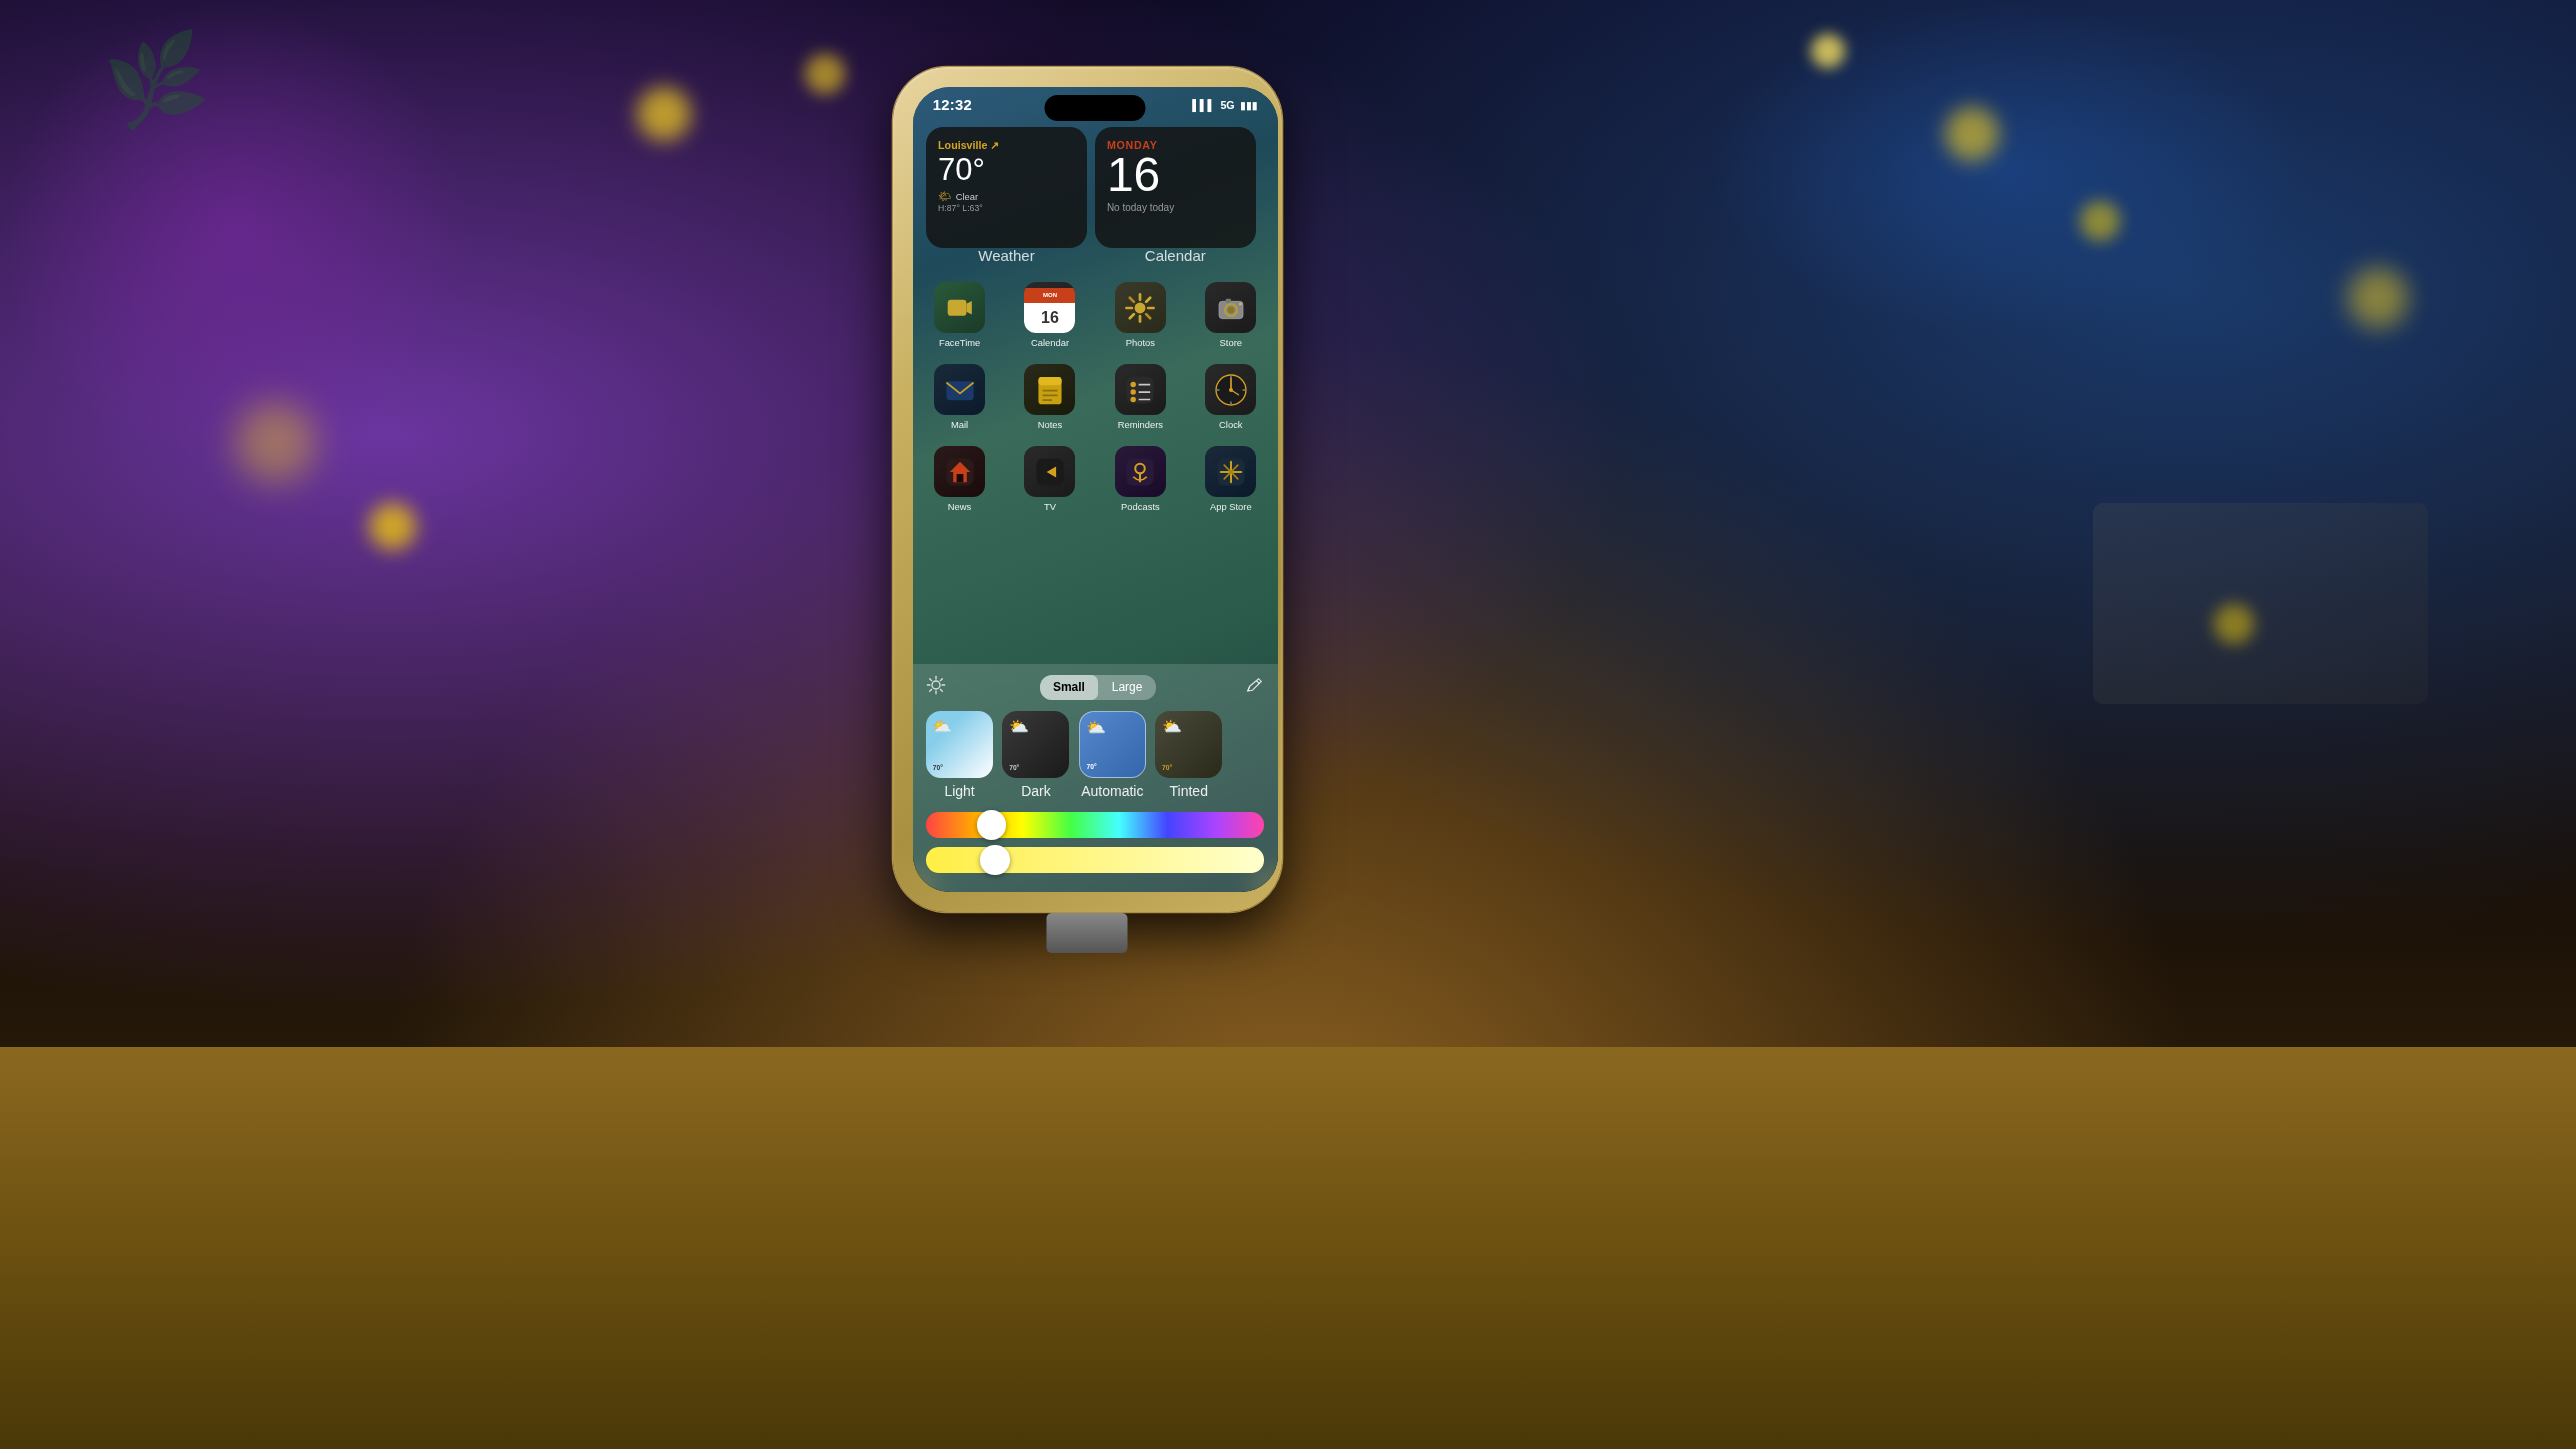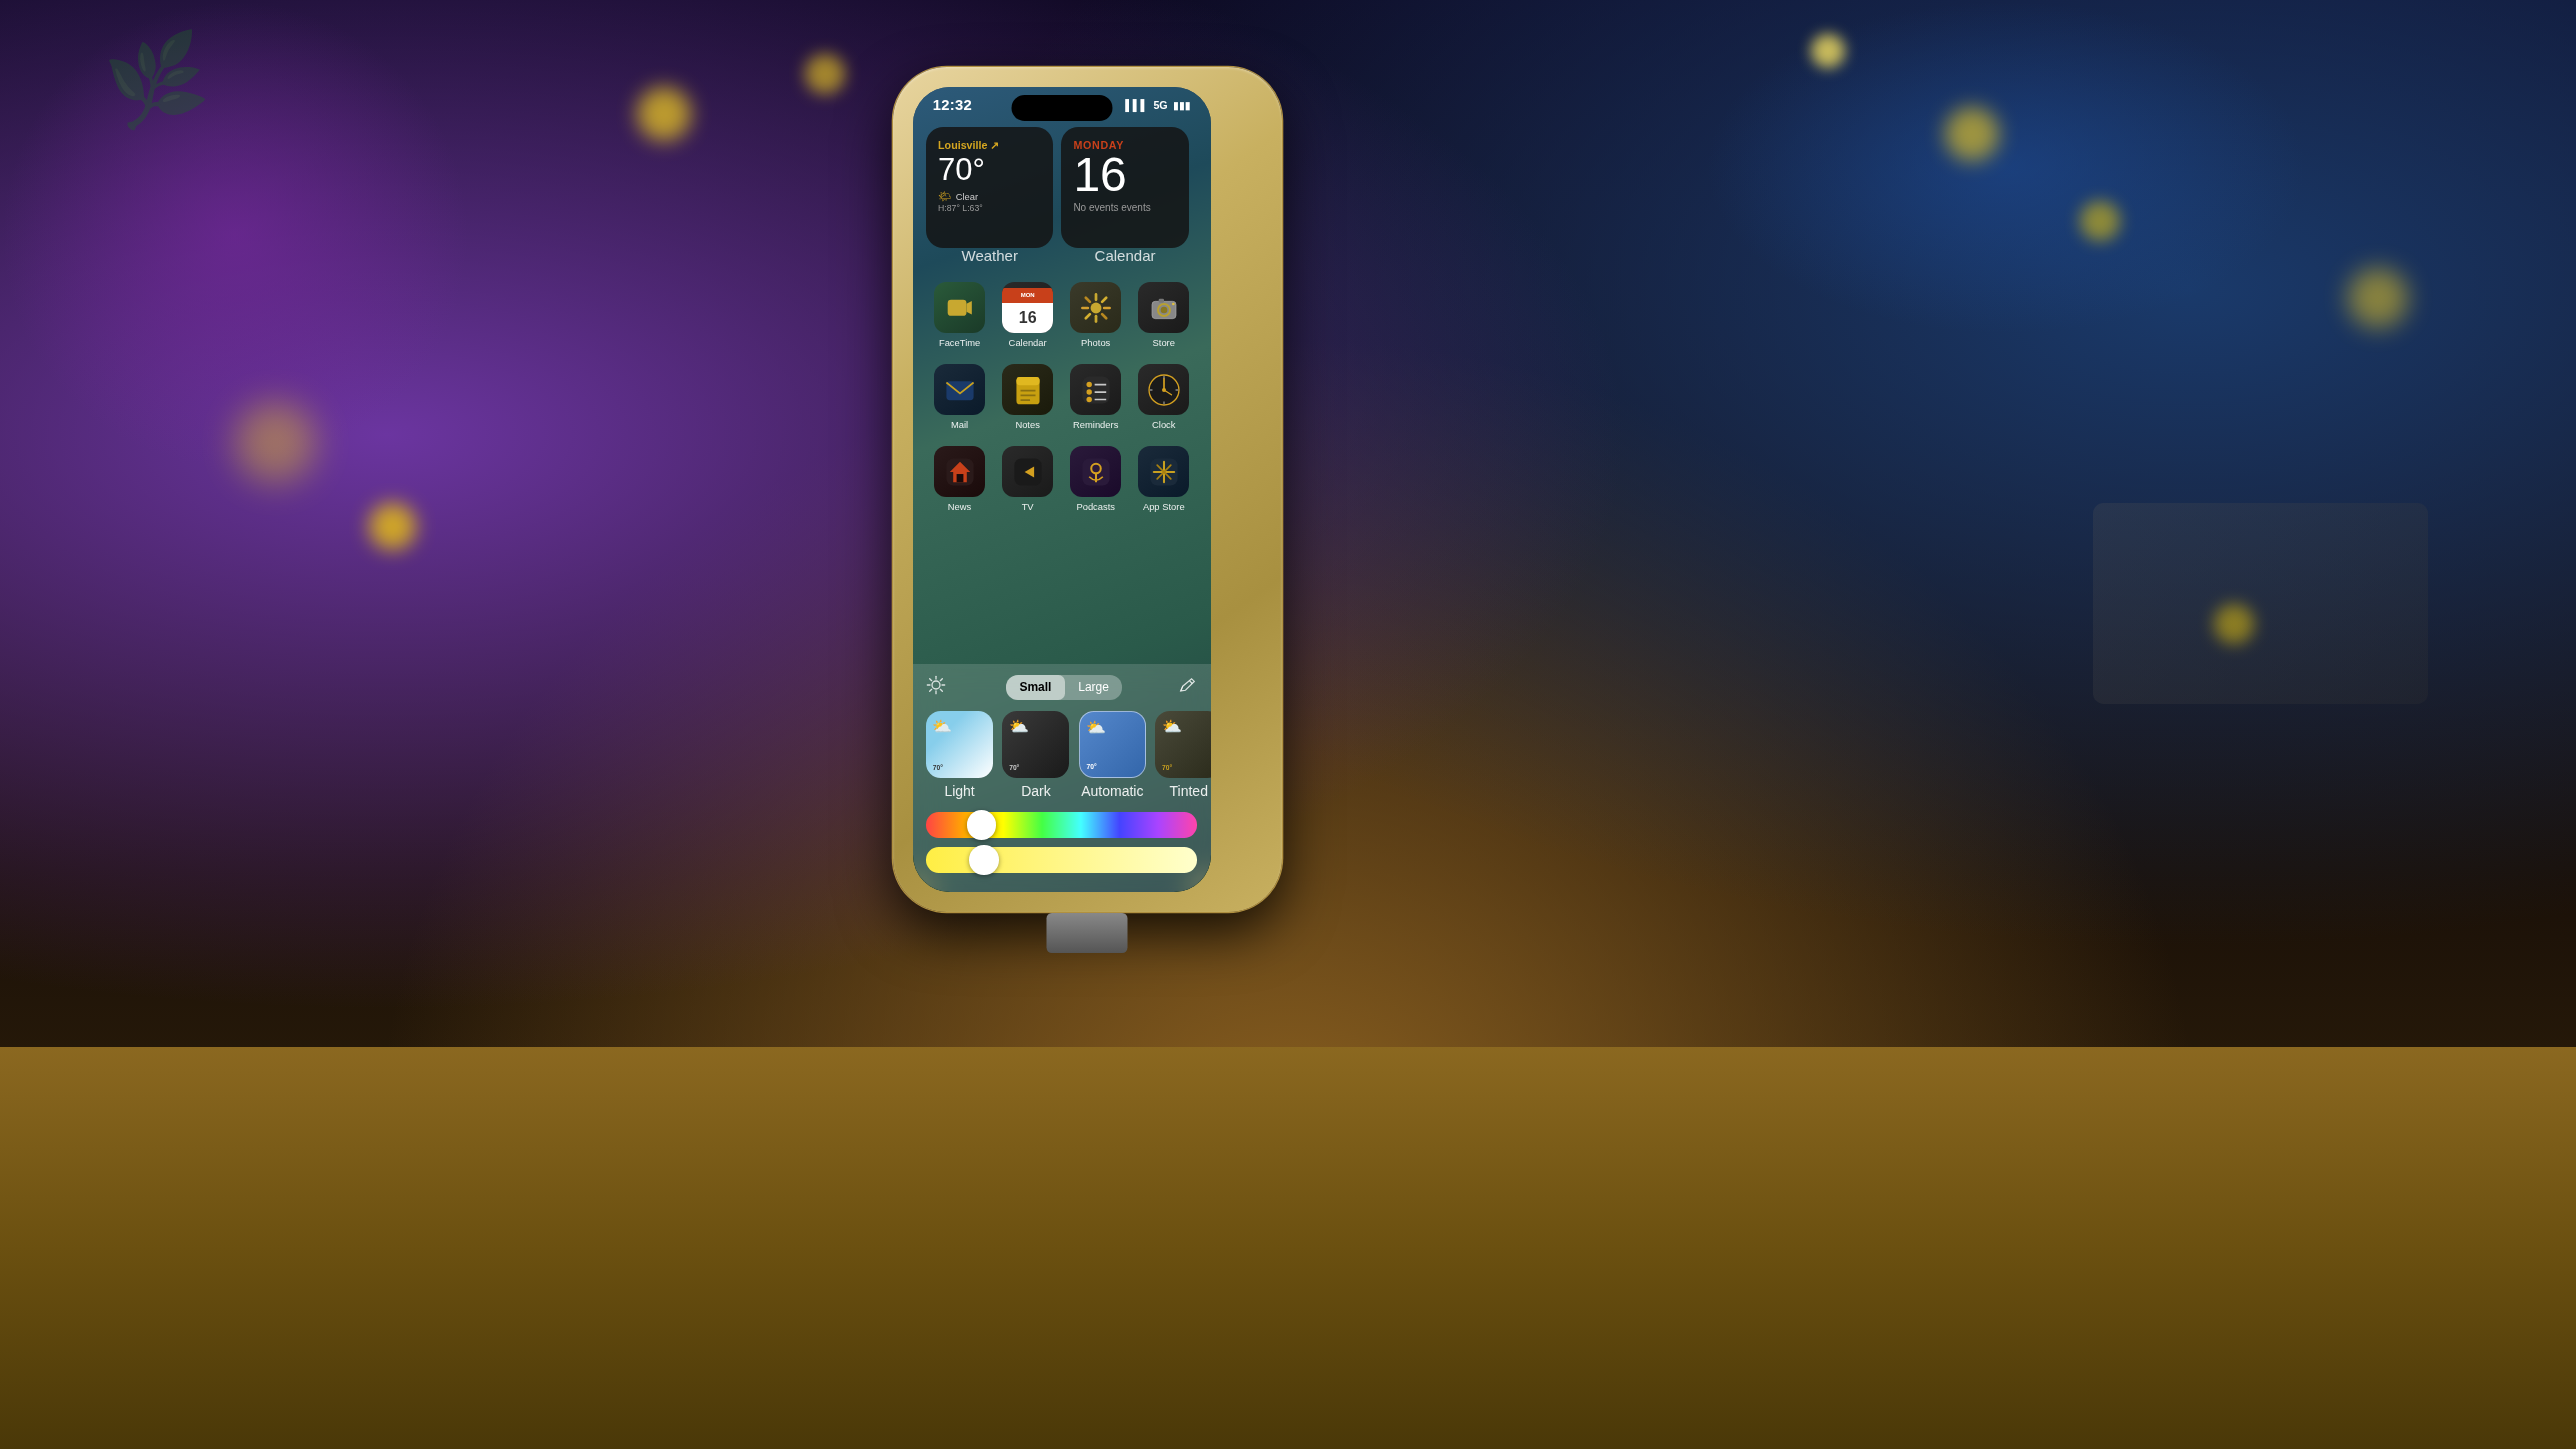--- a/index.html
+++ b/index.html
@@ -61,21 +61,21 @@
       box-shadow: 
         0 0 0 1.3px #b09040,
         0 20px 54px rgba(0,0,0,0.8),
         inset 0 1.3px 2.7px rgba(255,255,255,0.3);
     }
 
     .iphone-screen {
       position: absolute;
       left: 20px;
       top: 20px;
-      width: 298px;
+      width: 365px;
       height: 805px;
       background: linear-gradient(160deg, #2a4a6b 0%, #1e3a55 30%, #3a5a4a 60%, #2a4a3a 100%);
       border-radius: 37px;
       overflow: hidden;
     }
 
     
     .status-bar {
       position: absolute;
       top: 0;
@@ -564,21 +564,21 @@
               <span style="color:#d4a520;font-size:10.7px;">🌤</span>
               <span class="condition">Clear</span>
             </div>
             <div class="hi-lo">H:87° L:63°</div>
             <span class="widget-label">Weather</span>
           </div>
 
           <div class="widget-calendar">
             <div class="day-label">MONDAY</div>
             <div class="date-num">16</div>
-            <div class="no-events">No events events</div>
+            <div class="no-events">No today today</div>
             <span class="widget-label">Calendar</span>
           </div>
         </div>
       </div>
 
       <div class="app-grid">
 
         <div class="app-row">
           <div class="app-item">
             <div class="app-icon icon-facetime">

